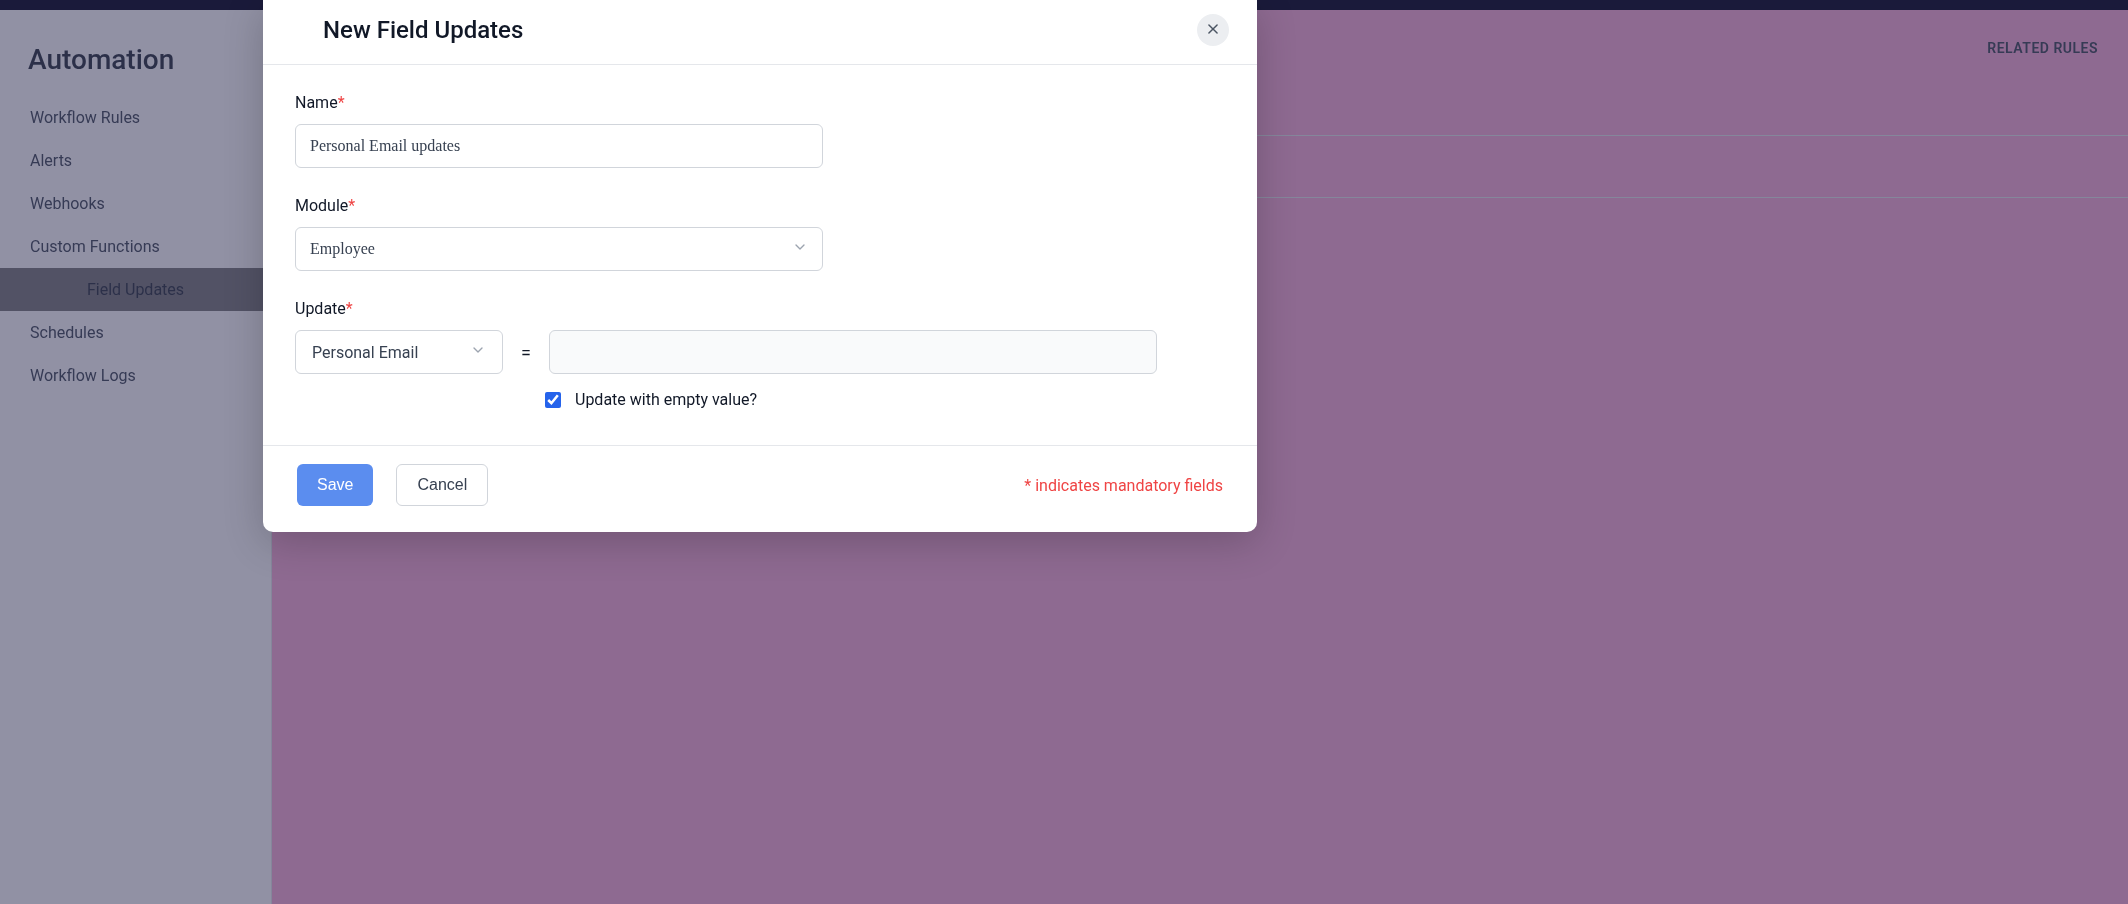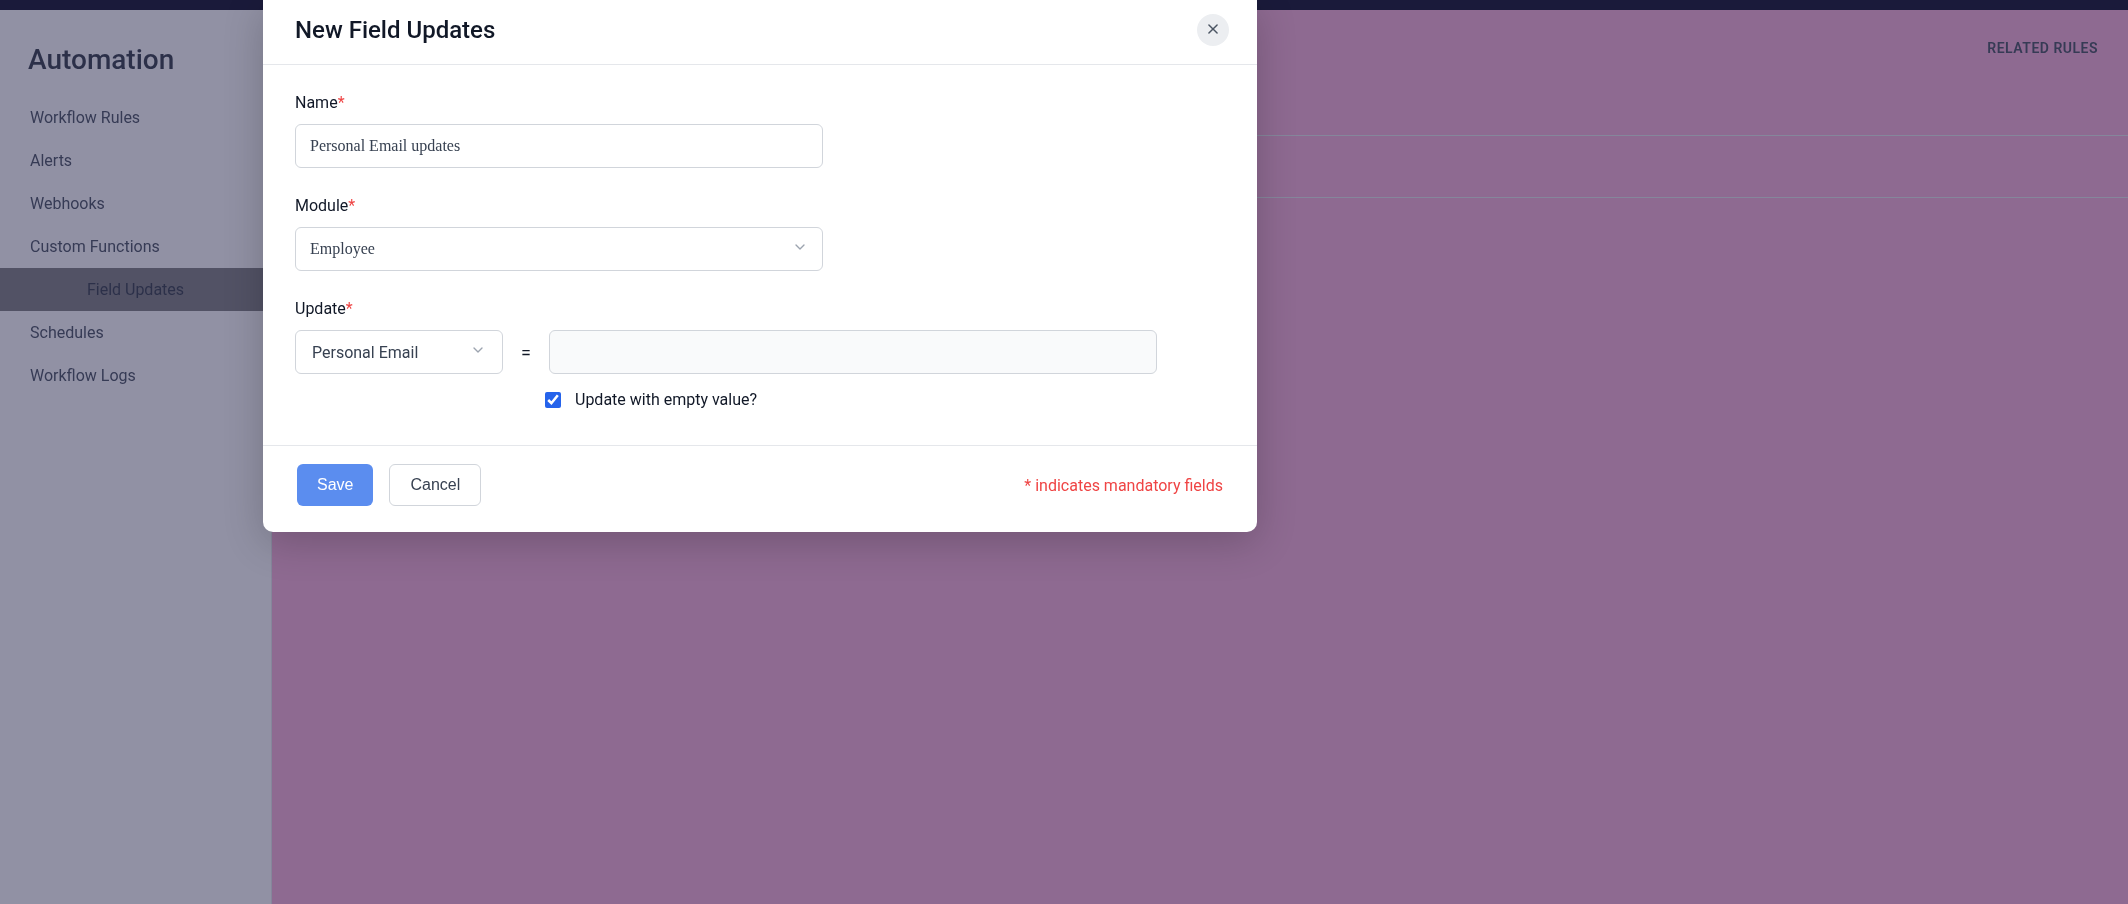--- a/index.html
+++ b/index.html
@@ -101,20 +101,21 @@
     display: flex;
     align-items: center;
     justify-content: space-between;
     padding: 14px 28px 18px 32px;
     border-bottom: 1px solid #e5e7eb;
   }
   .modal-title {
     font-size: 24px;
     font-weight: 500;
     color: #111827;
+    margin-left: 28px;
   }
   .close-btn {
     width: 32px;
     height: 32px;
     border-radius: 50%;
     background: #eceef1;
     display: flex;
     align-items: center;
     justify-content: center;
     cursor: pointer;
@@ -214,21 +215,21 @@
 
   .modal-footer {
     border-top: 1px solid #e5e7eb;
     padding: 18px 34px 26px;
     display: flex;
     align-items: center;
     justify-content: space-between;
   }
   .footer-left {
     display: flex;
-    gap: 16px;
+    gap: 23px;
   }
   .btn {
     height: 42px;
     padding: 0 20px;
     border-radius: 6px;
     font-size: 16px;
     cursor: pointer;
     display: inline-flex;
     align-items: center;
     justify-content: center;

